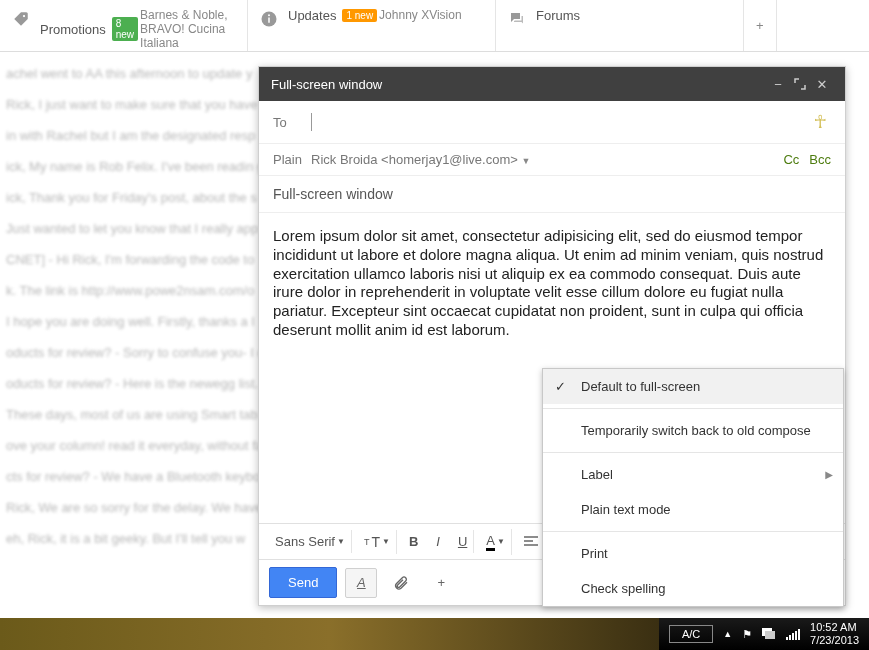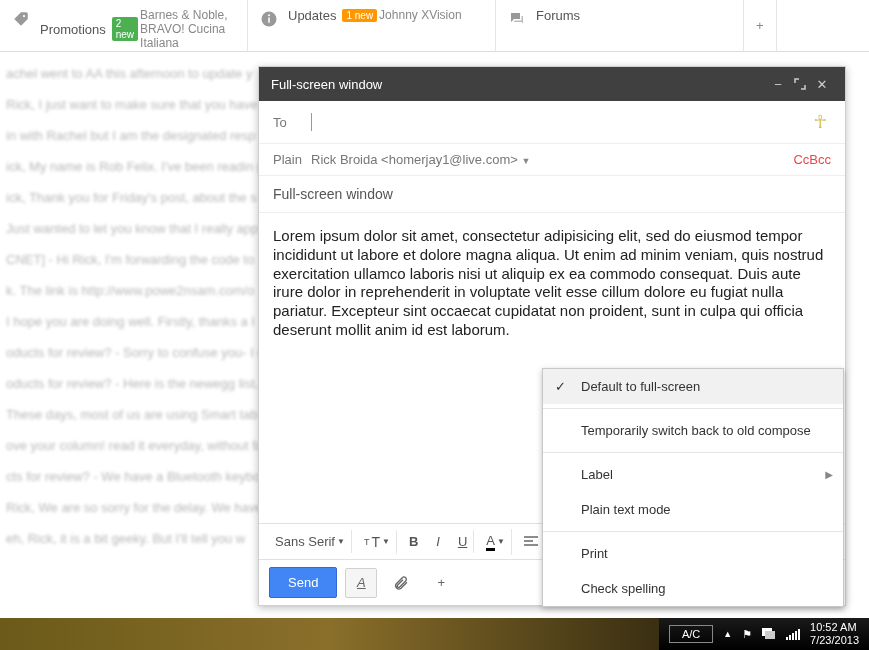--- a/index.html
+++ b/index.html
@@ -24,21 +24,21 @@
 .to-row { display: flex; align-items: center; padding: 10px 14px; border-bottom: 1px solid #eee; }
 .label { color: #777; width: 38px; }
 .to-input { flex: 1; border: none; outline: none; font-size: 14px; }
 .to-input::placeholder { color: transparent; }
 .caret-bar { width: 1px; height: 18px; background: #999; animation: blink 1s infinite; }
 @keyframes blink { 50% { opacity: 0; } }
 .ankh { color: #d4c05a; font-size: 18px; padding: 0 4px; }
 .from-row { display: flex; align-items: center; padding: 8px 14px; border-bottom: 1px solid #eee; color: #777; font-size: 13px; }
 .from-row .label { width: 38px; }
 .from-val { flex: 1; }
-.ccbcc { display: flex; color: #ef4444; font-size: 13px; }
+.ccbcc { display: flex; gap: 10px; color: #4d7c0f; font-size: 13px; }
 .subject-row { padding: 10px 14px; border-bottom: 1px solid #eee; }
 .subject-input { border: none; outline: none; width: 100%; font-size: 14px; color: #555; }
 .body-area { flex: 1; padding: 14px; font-size: 15px; line-height: 1.25; overflow: auto; color: #222; position: relative; }
 .format-bar { height: 36px; border-top: 1px solid #e0e0e0; display: flex; align-items: center; padding: 0 10px; gap: 6px; color: #555; font-size: 13px; }
 .fmt-btn { padding: 4px 6px; cursor: pointer; display: flex; align-items: center; gap: 2px; border-right: 1px solid #e5e5e5; }
 .fmt-btn.noborder { border-right: none; }
 .send-bar { height: 46px; border-top: 1px solid #e0e0e0; display: flex; align-items: center; padding: 6px 10px; gap: 8px; }
 .send-btn { background: #4285f4; color: #fff; border: 1px solid #3367d6; padding: 7px 18px; font-size: 13px; font-weight: normal; cursor: pointer; border-radius: 2px; }
 .tool-btn { width: 32px; height: 30px; display: flex; align-items: center; justify-content: center; cursor: pointer; color: #666; border-radius: 2px; }
 .tool-btn.boxed { border: 1px solid #d0d0d0; background: #f5f5f5; }
@@ -63,21 +63,21 @@
   <div class="tab">
     <div class="tab-icon">
       <svg width="18" height="18" viewBox="0 0 24 24" fill="#999">
           <path d="M21 12l-9 9-9-9 9-9h7a2 2 0 0 1 2 2v7z"></path>
           <circle cx="16" cy="8" r="1.5" fill="#fff"></circle>
         </svg>
     </div>
     <div class="tab-content">
       <div class="tab-title-row">
         <span class="tab-title">Promotions</span>
-        <span class="badge green">2 new</span>
+        <span class="badge green">8 new</span>
       </div>
       <span class="tab-sub">Barnes &amp; Noble, BRAVO! Cucina Italiana</span>
     </div>
   </div>
   <div class="tab">
     <div class="tab-icon">
       <svg width="18" height="18" viewBox="0 0 24 24" fill="#999">
           <circle cx="12" cy="12" r="10"></circle>
           <rect x="11" y="10" width="2" height="7" fill="#fff"></rect>
           <circle cx="12" cy="7" r="1.3" fill="#fff"></circle>

